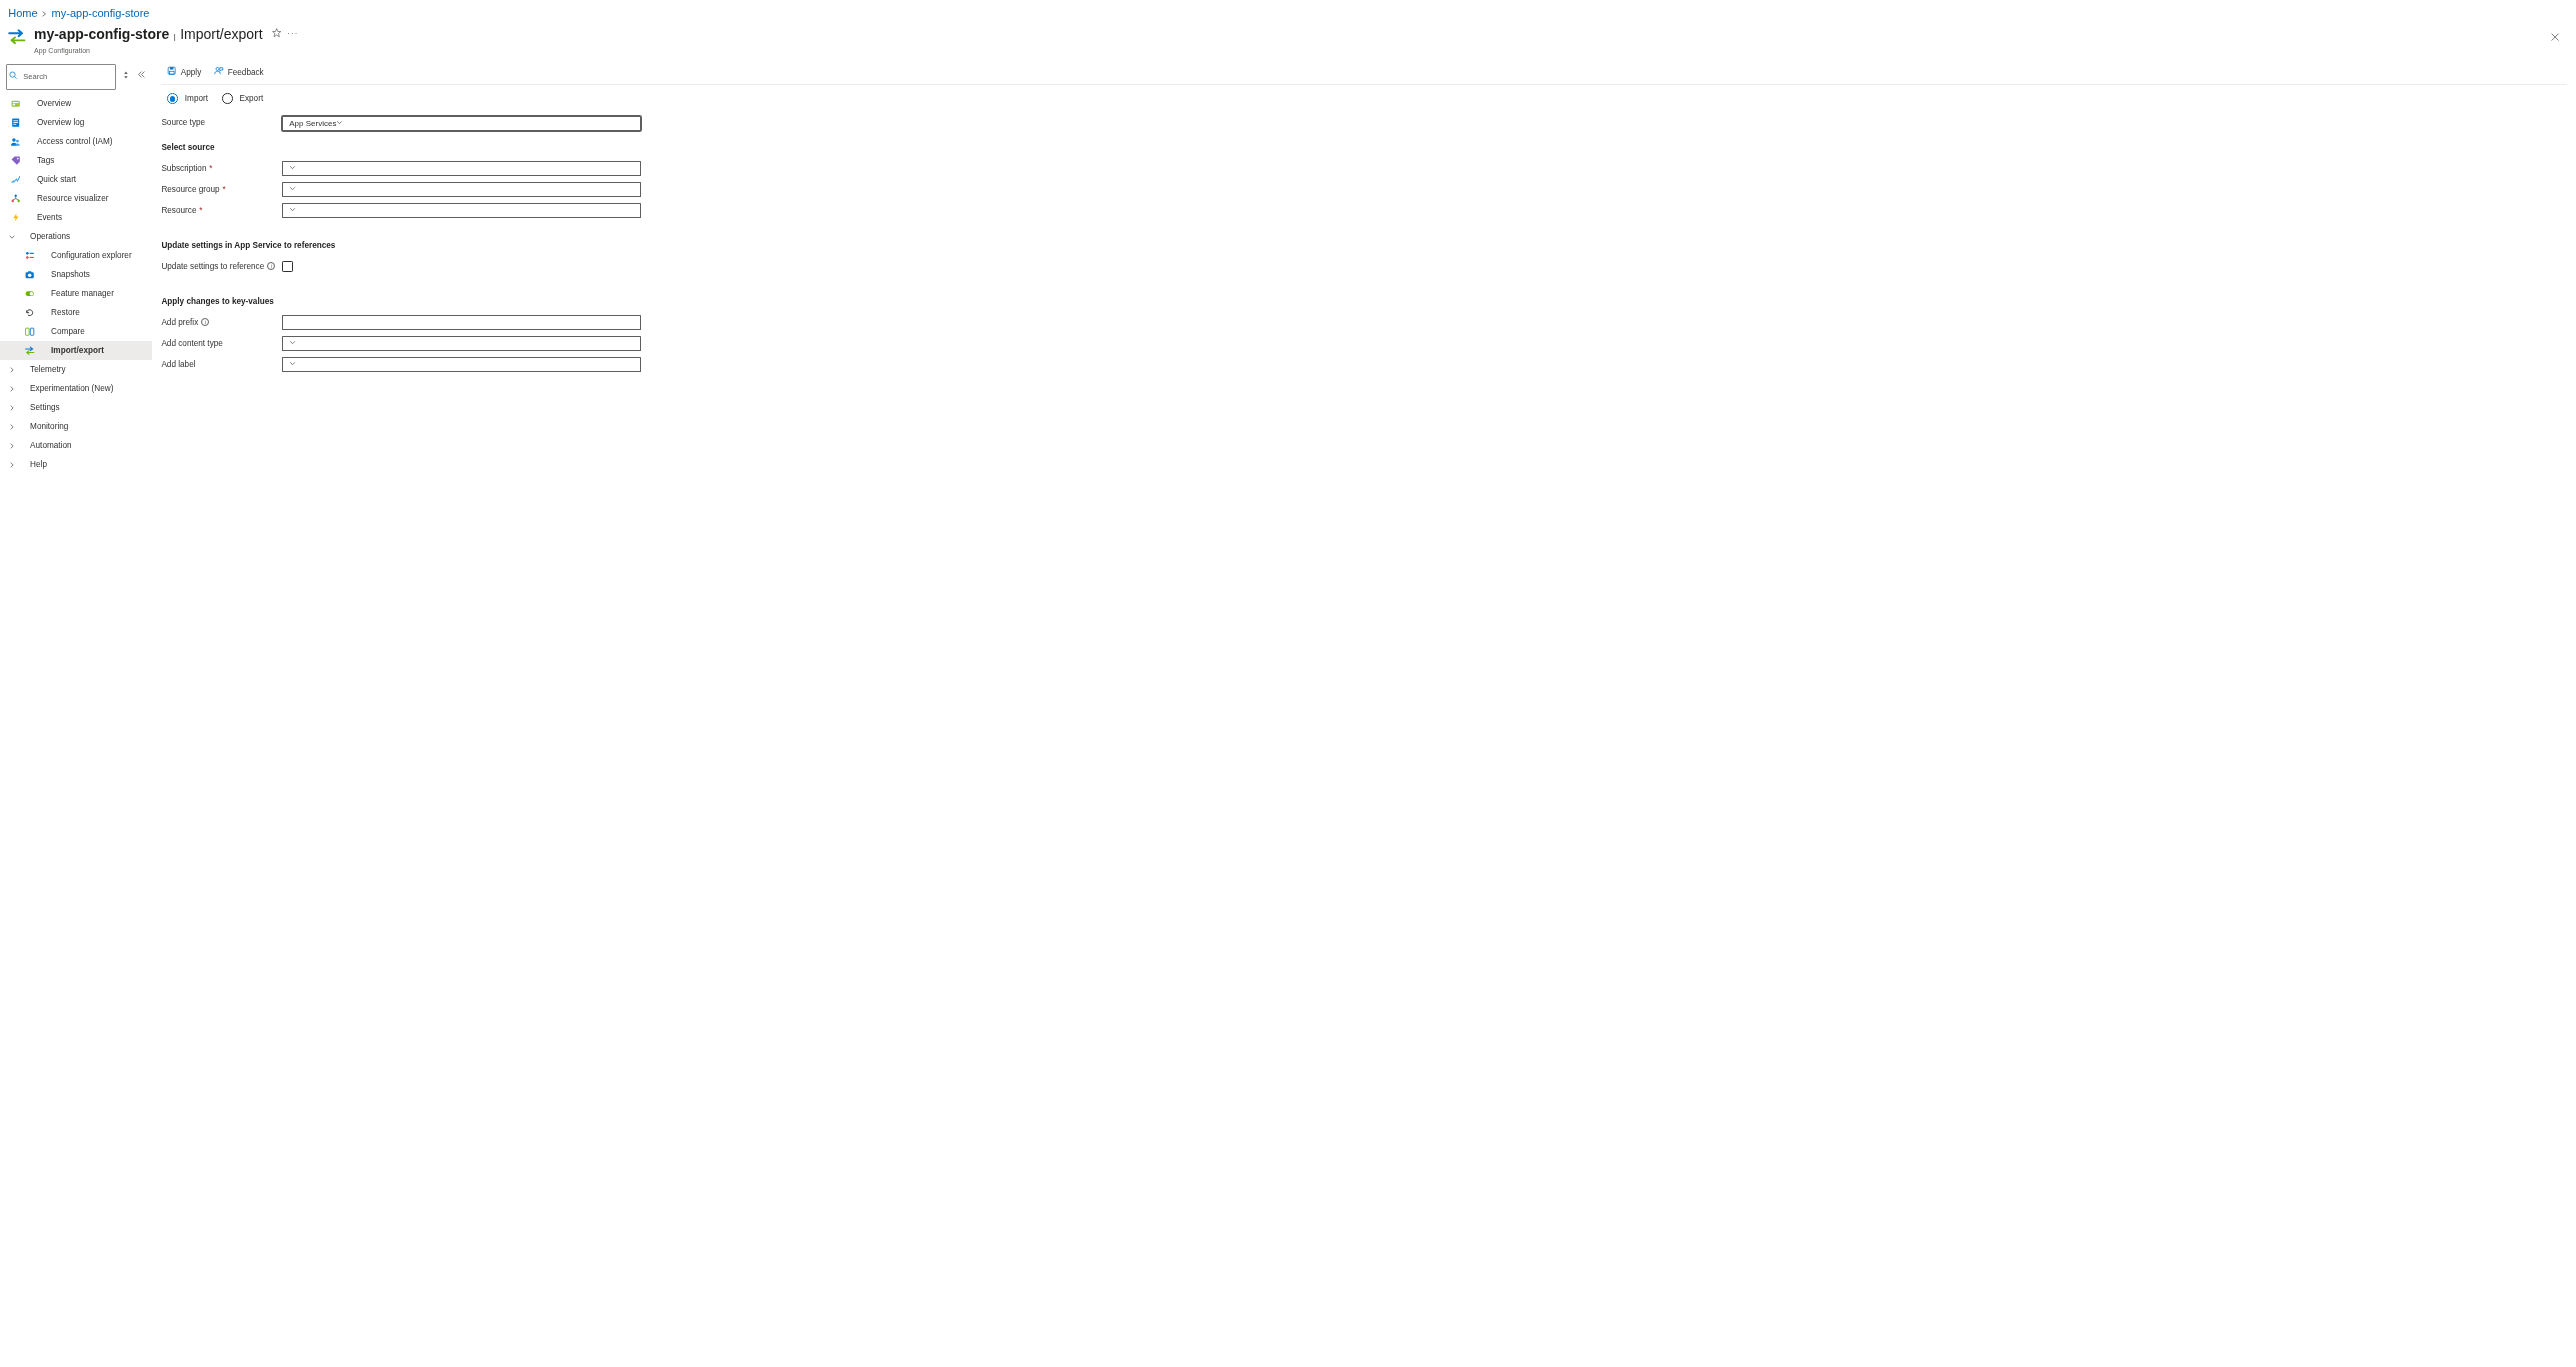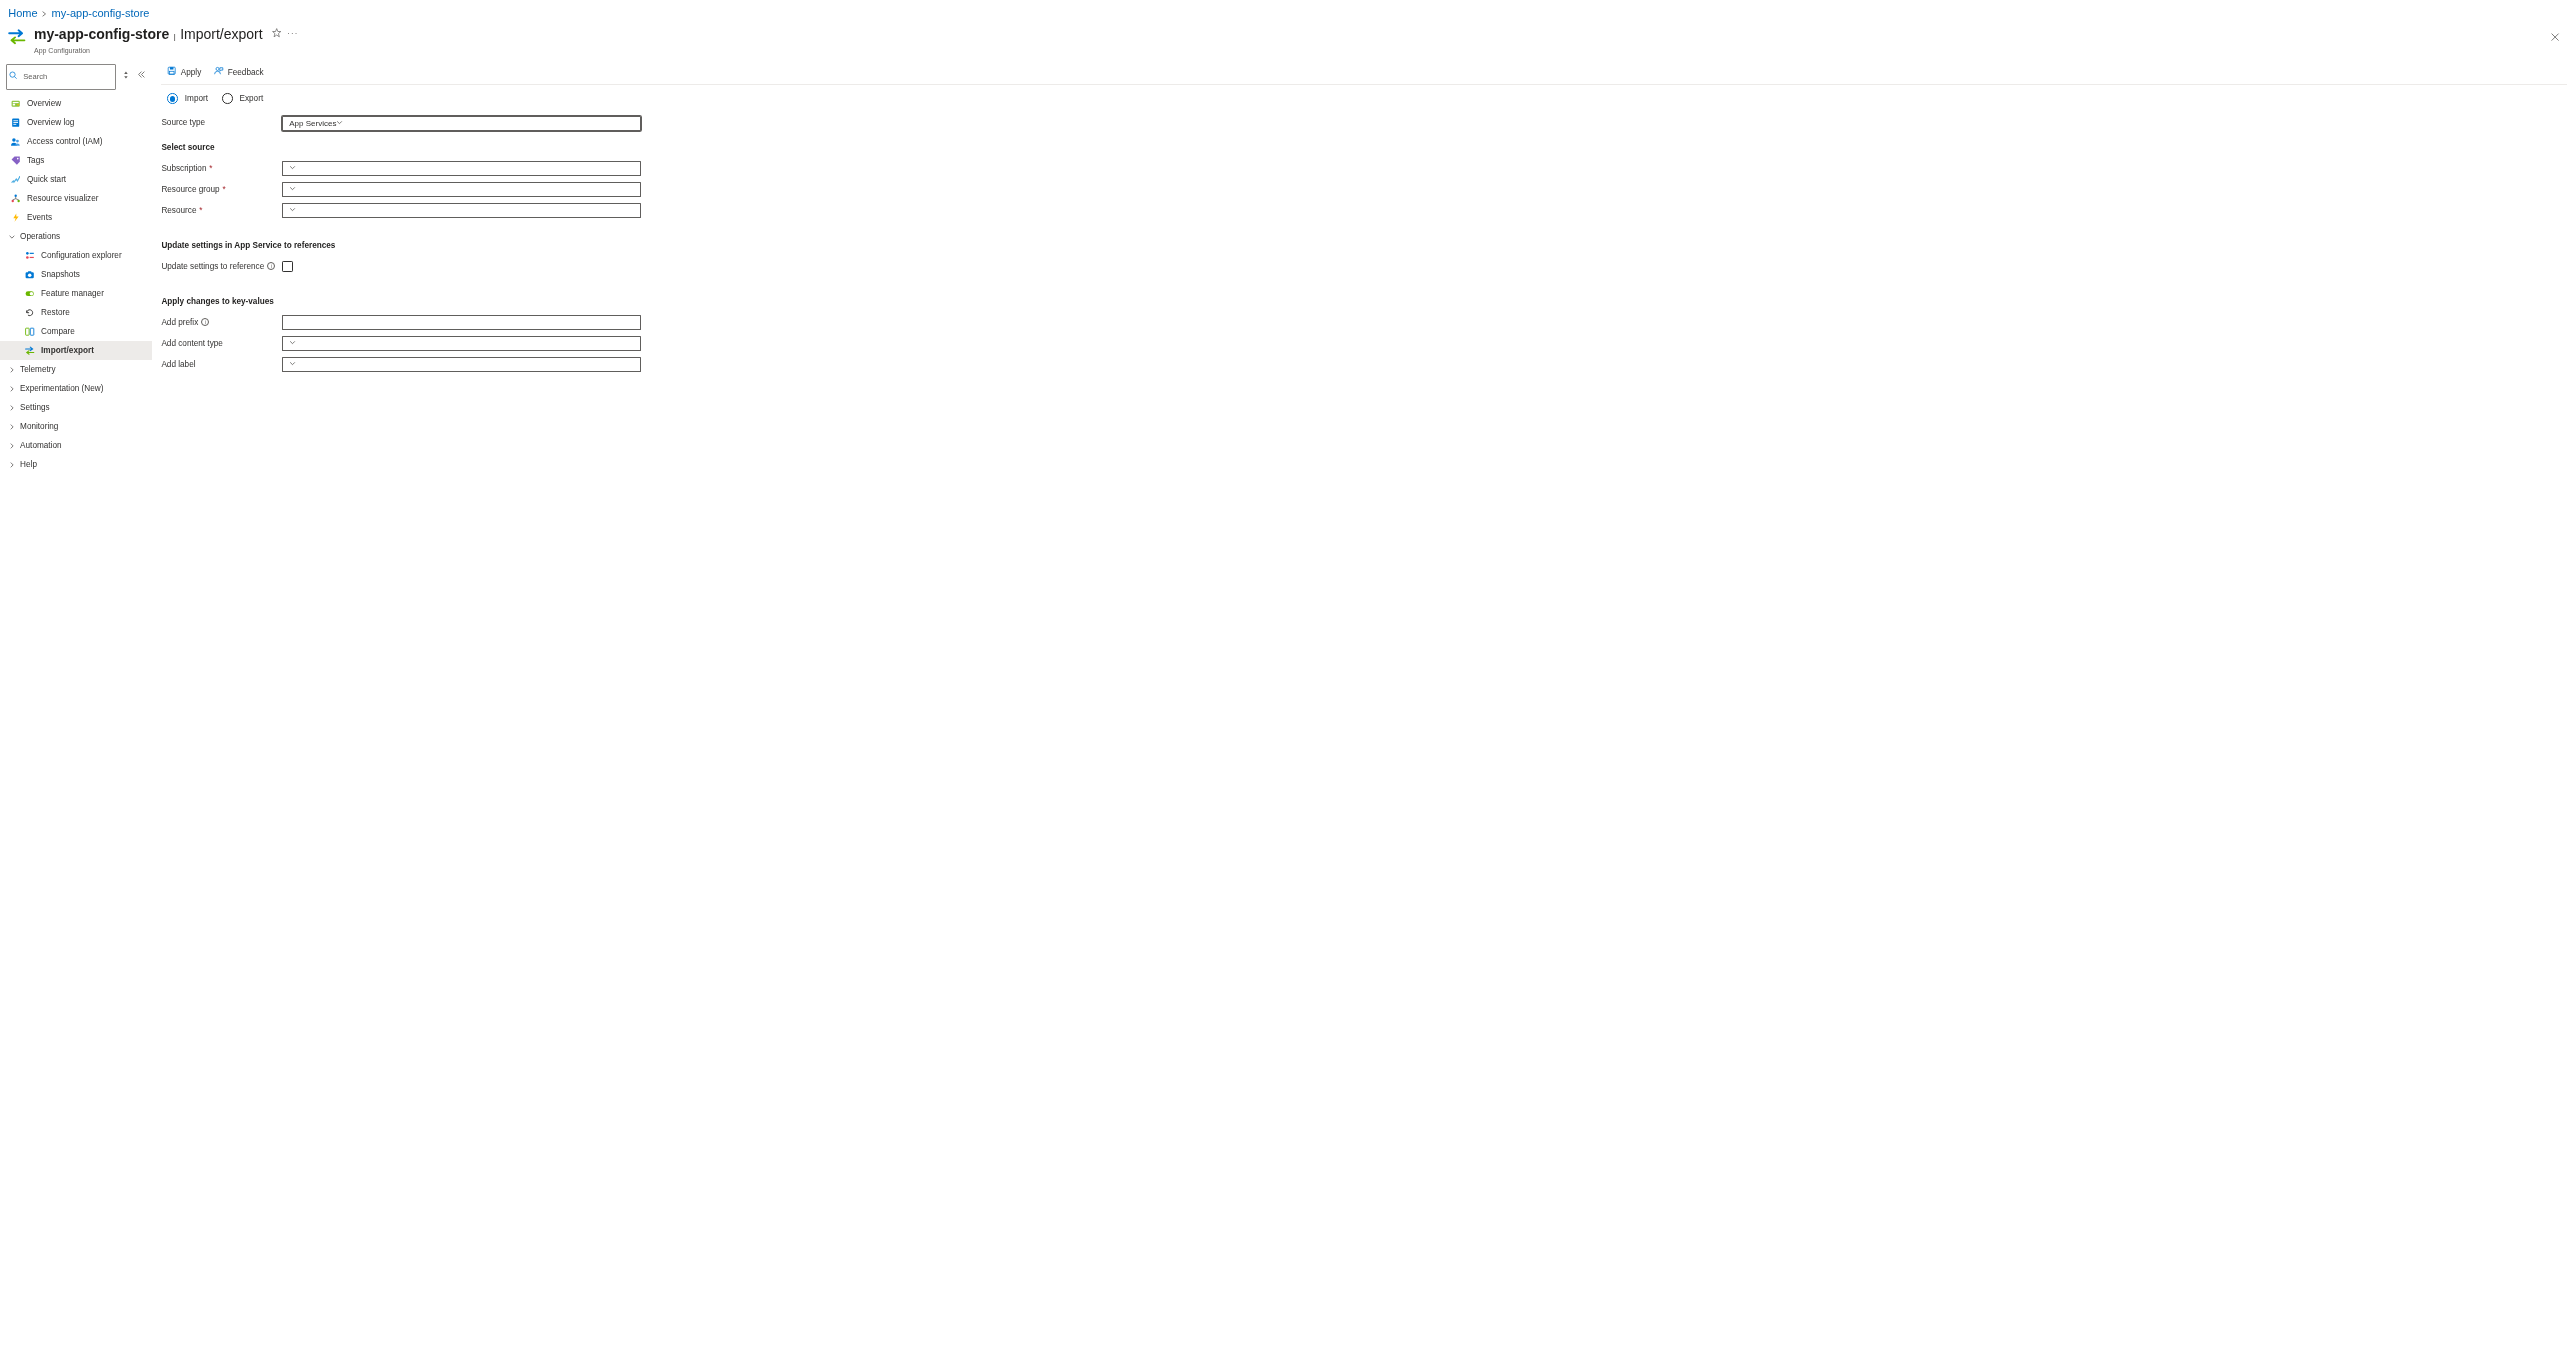--- a/index.html
+++ b/index.html
@@ -37,21 +37,21 @@
     width: 100%; height: 26px; padding: 0 4.7px 0 16.4px;
     border: 0.6px solid #8a8886; border-radius: 1px; font-size: 7.6px; color: #323130;
   }
   .search-box input::placeholder { color: #605e5c; }
   .search-box .search-icon-wrap { position: absolute; left: 3.5px; top: 50%; transform: translateY(-50%); color: #0078d4; }
   .sort-icon { color: #605e5c; cursor: pointer; padding: 2.3px; }
   .collapse-icon { color: #605e5c; cursor: pointer; padding: 2.3px; }
 
   .nav-list { list-style: none; }
   .nav-item {
-    display: flex; align-items: center; gap: 6px; height: 19px;
+    display: flex; align-items: center; gap: 16px; height: 19px;
     padding: 0 4.7px 0 10.5px; cursor: pointer; font-size: 8.2px; color: #323130;
   }
   .nav-item.child { padding-left: 24.6px; }
   .nav-item.active { background: #edebe9; font-weight: 600; }
   .nav-item .chev { width: 8.2px; display: inline-flex; justify-content: center; color: #605e5c; margin-left: -2.3px; margin-right: -2.3px;}
   .nav-item .icon-slot { width: 10.5px; display: inline-flex; justify-content: center; }
 
   
   .main { flex: 1; padding: 0 9.4px 23.4px 9.4px; min-width: 0; }
   .toolbar { display: flex; align-items: center; gap: 13px; padding: 4.7px 0 4.7px 5.9px; border-bottom: 0.6px solid #edebe9; margin-bottom: 5px; }

